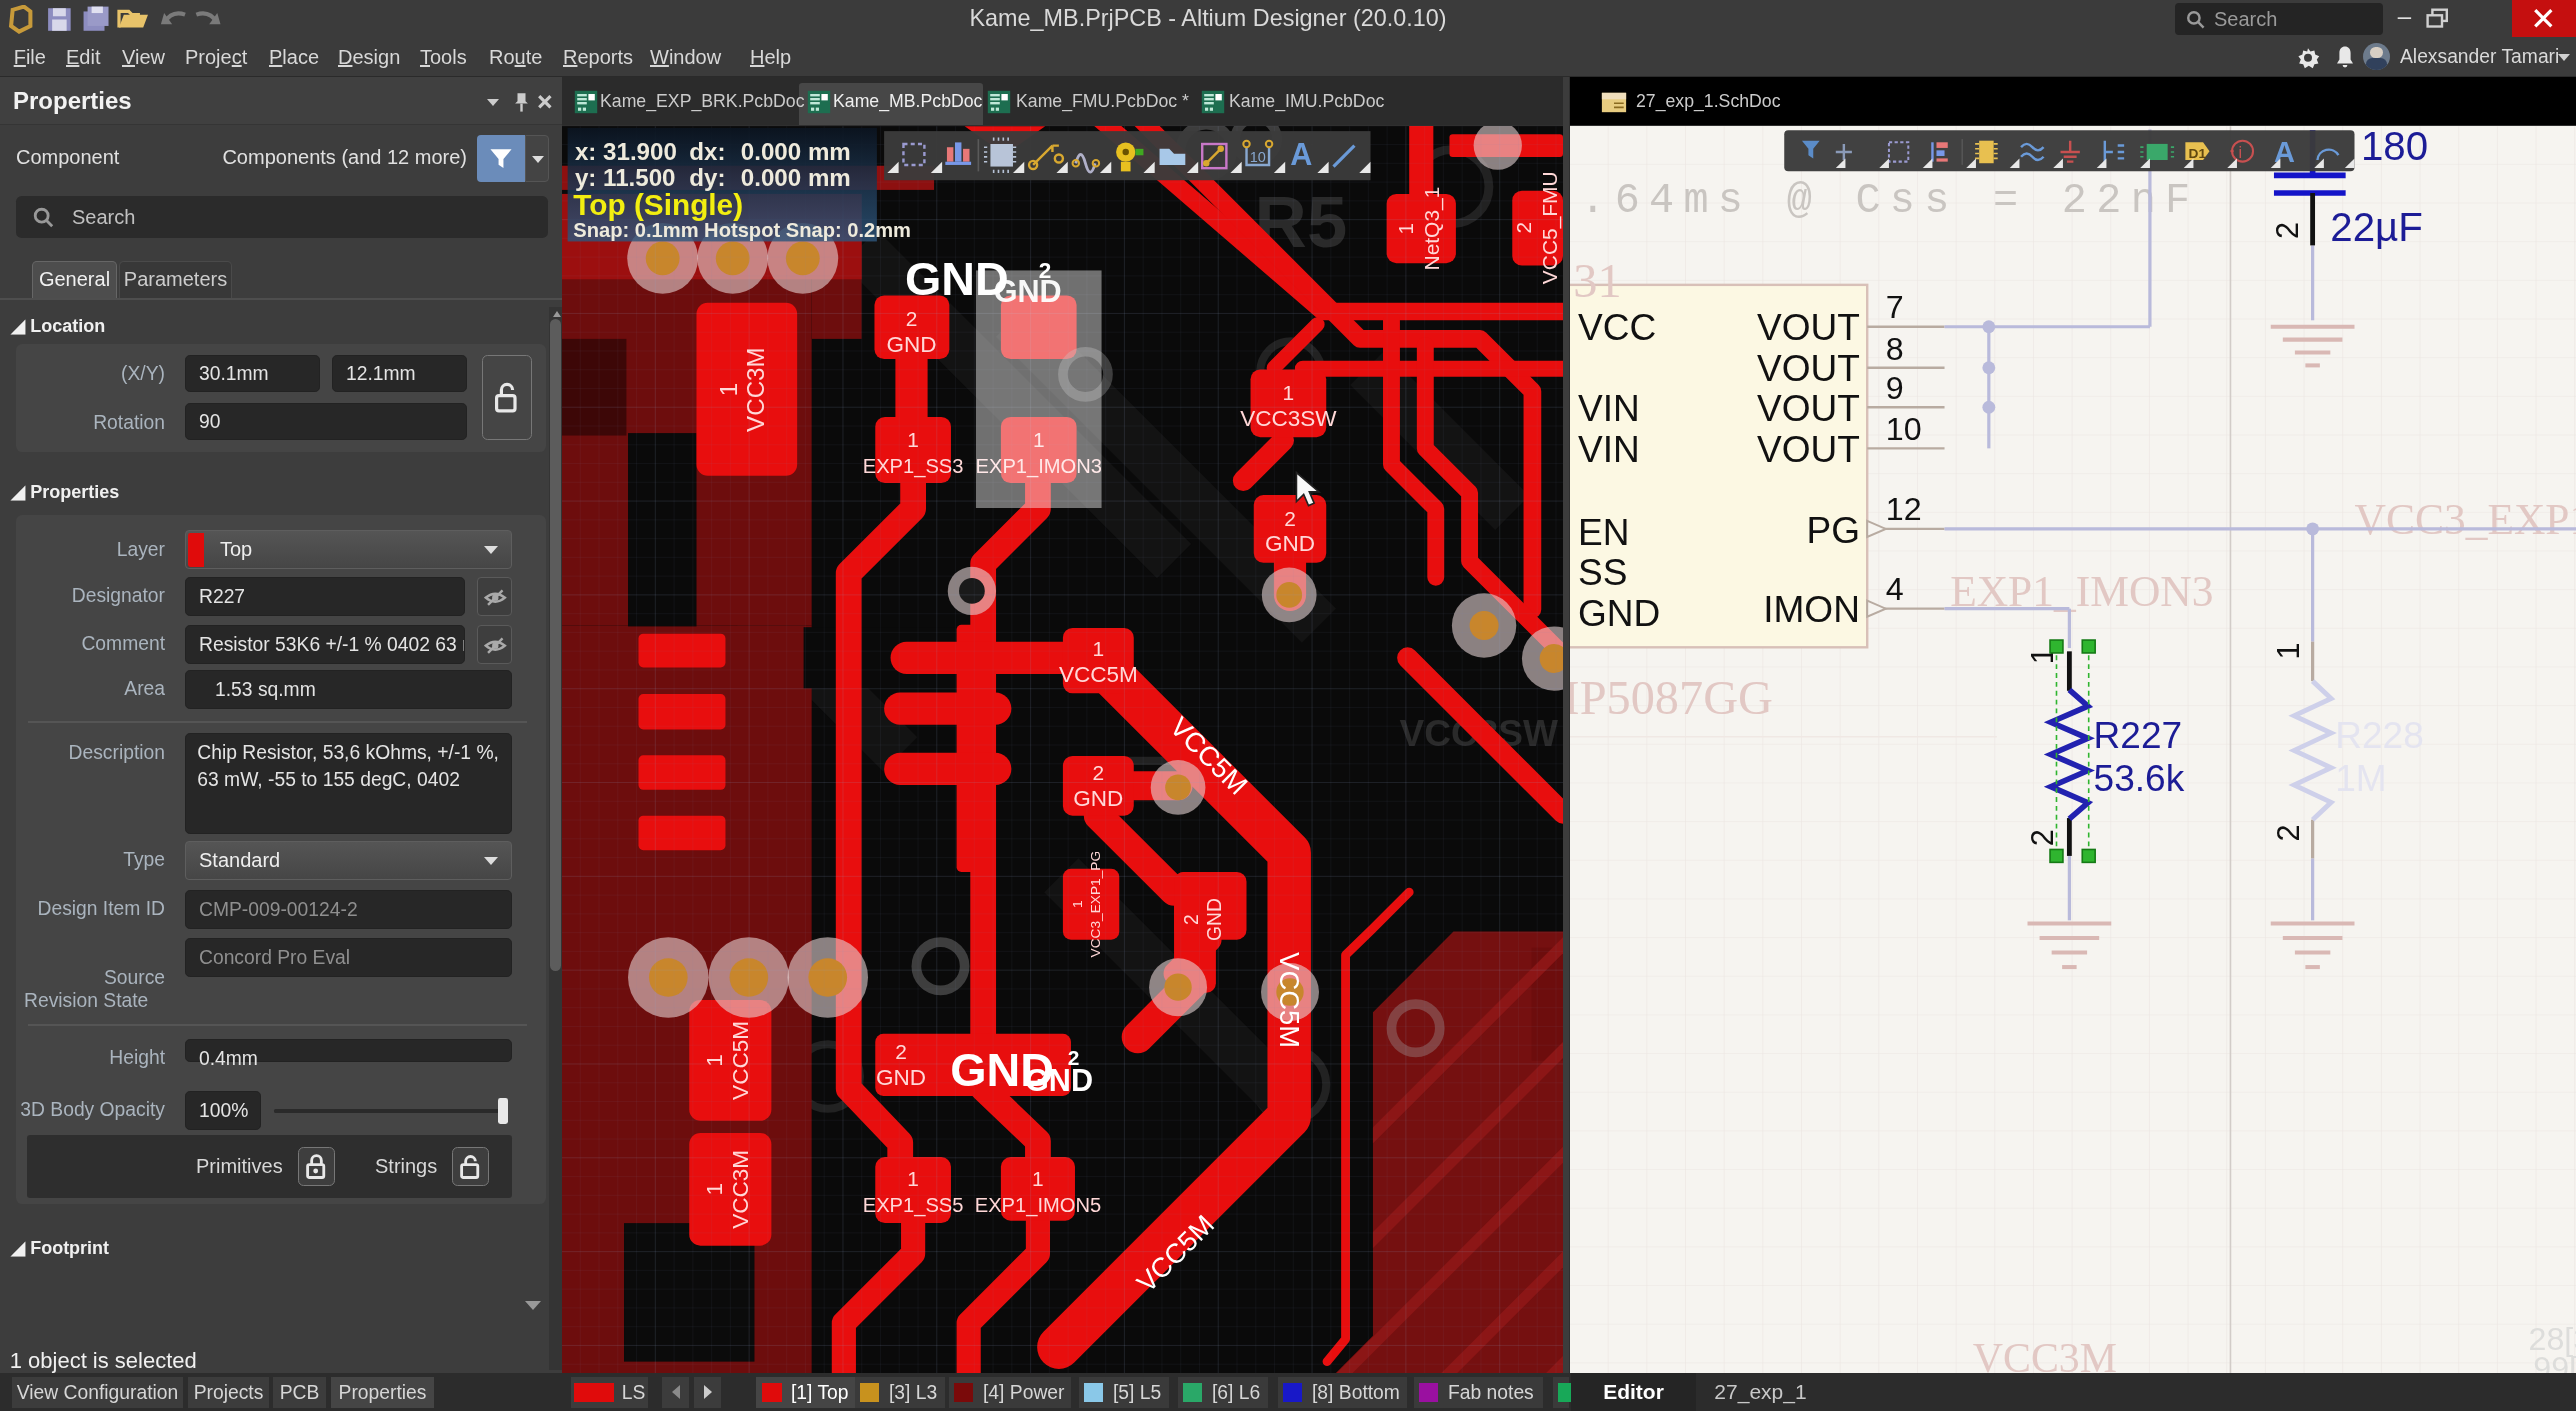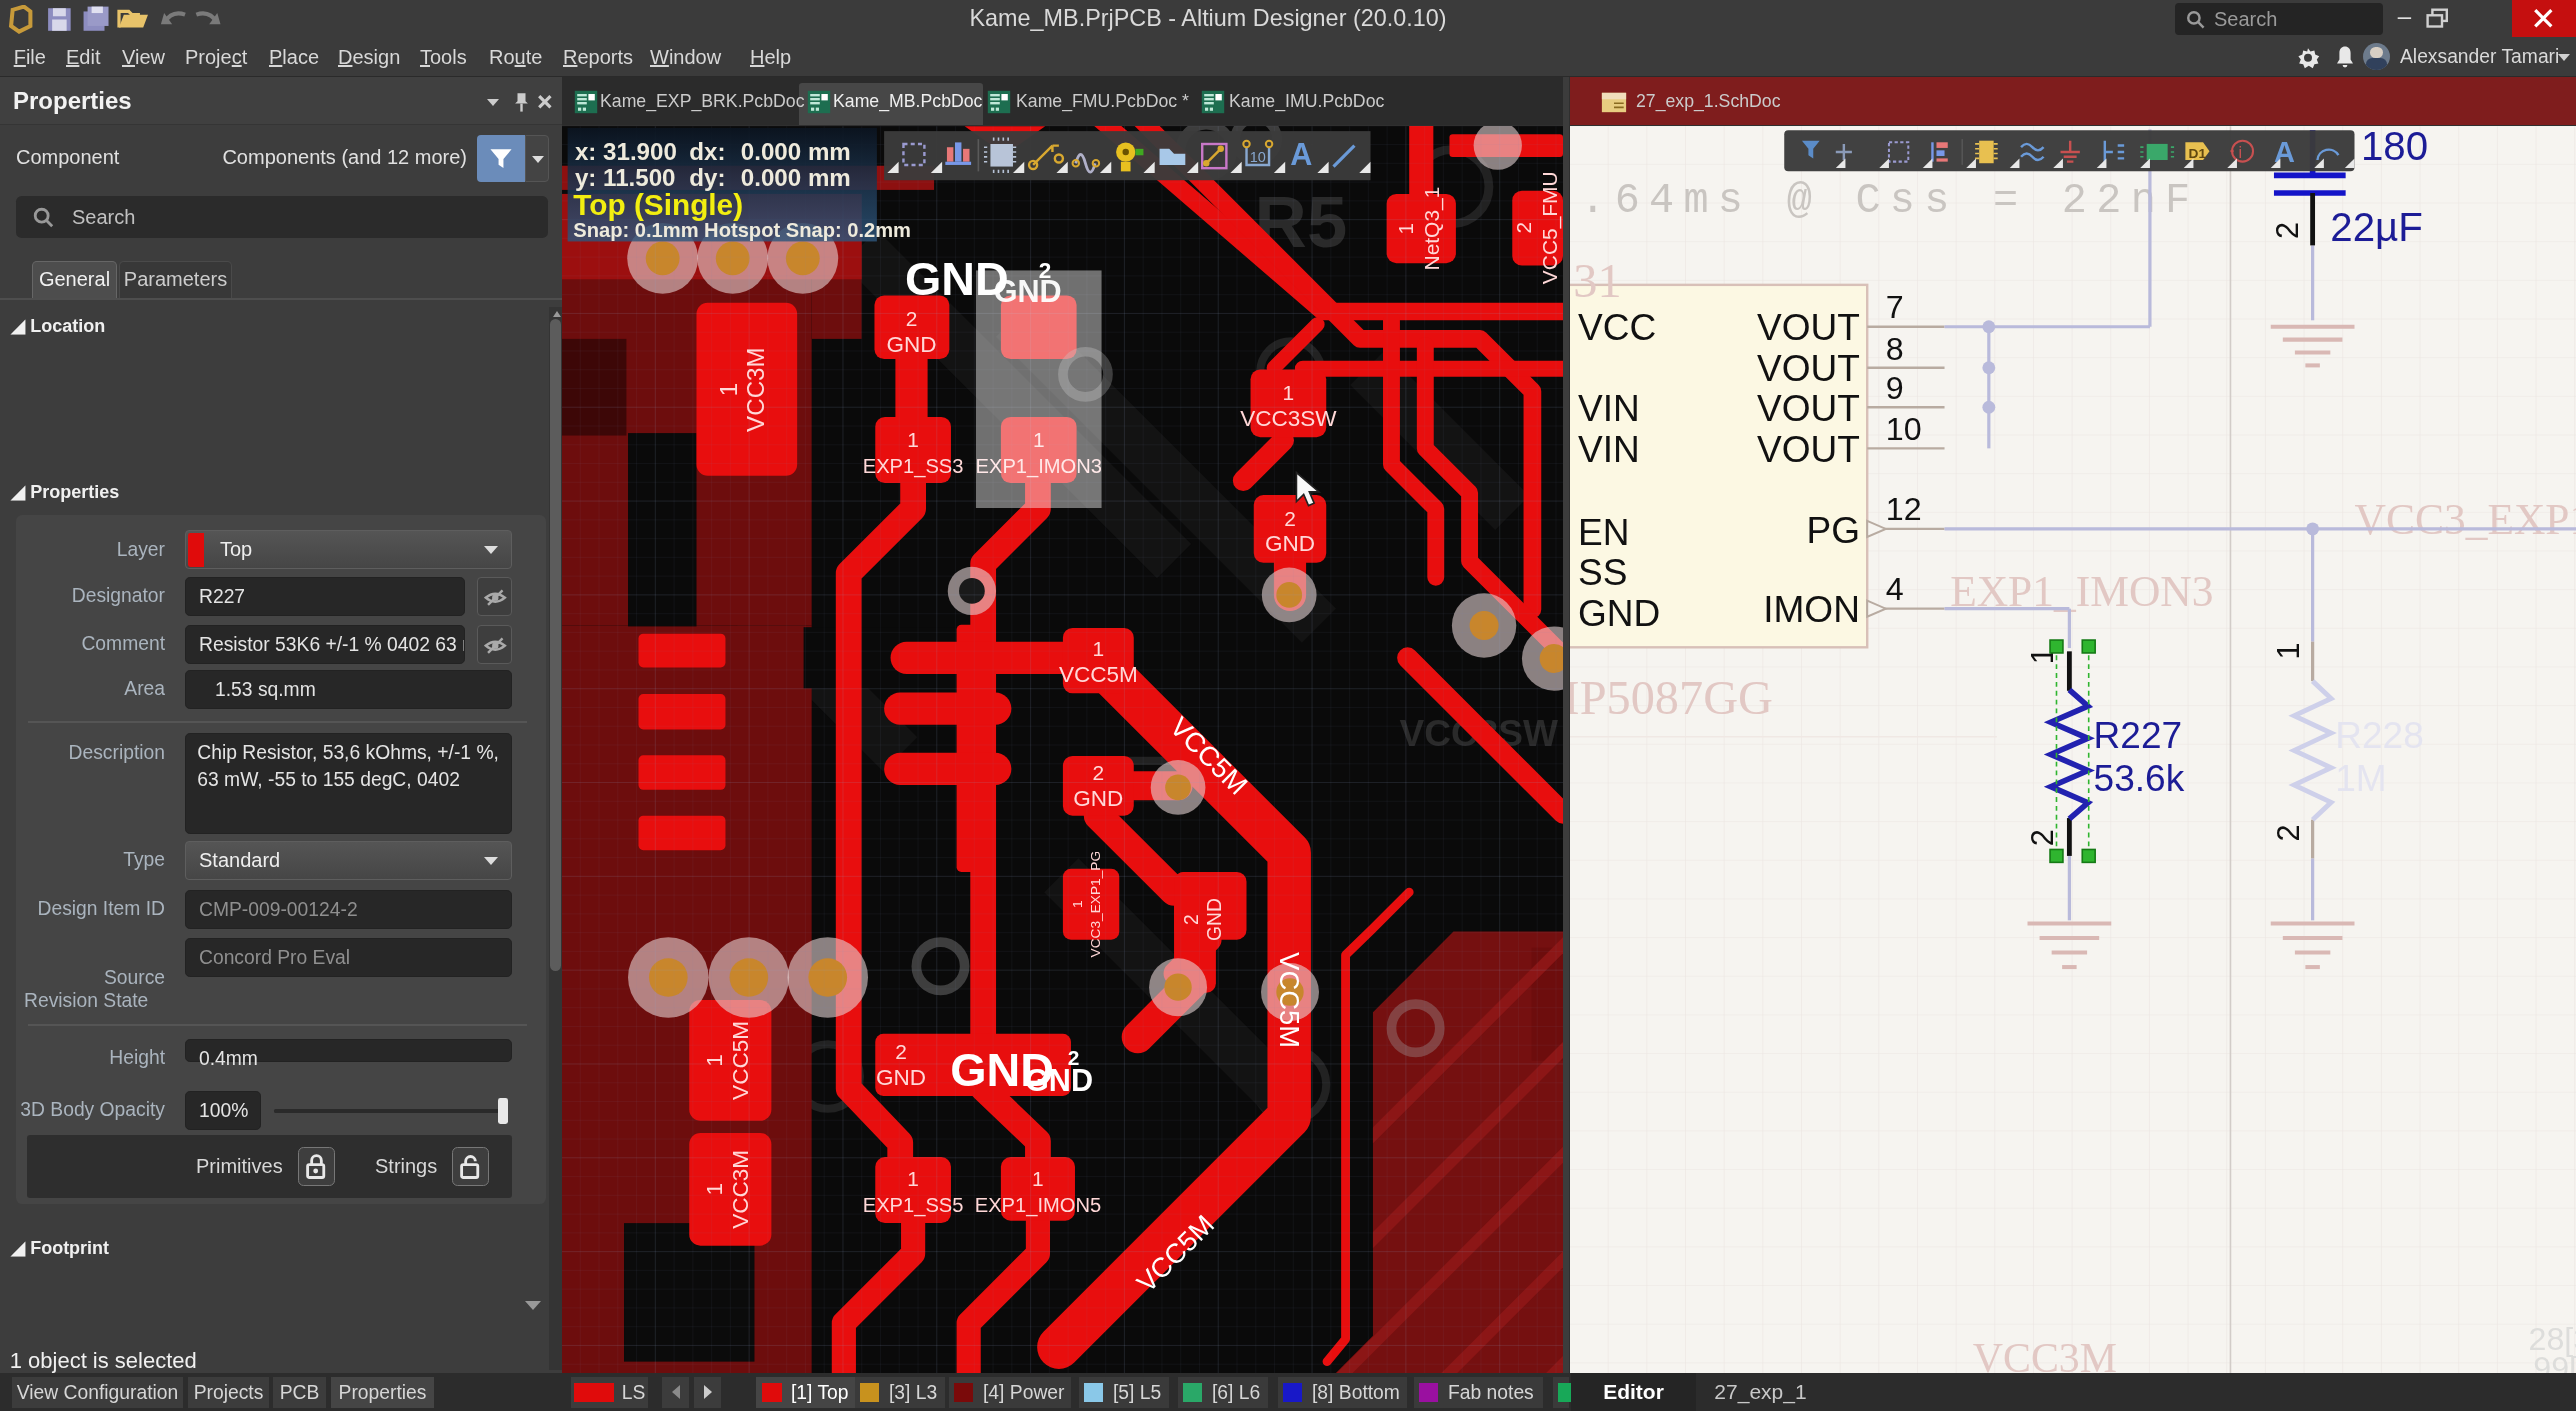--- a/index.html
+++ b/index.html
@@ -4,21 +4,21 @@
 <style>
 * { margin:0; padding:0; box-sizing:border-box; }
 html,body { width:2576px; height:1411px; overflow:hidden; background:#2f2f2f;
   font-family:"Liberation Sans", sans-serif; }
 .abs { position:absolute; }
 #titlebar { left:0; top:0; width:2576px; height:37px; background:#3b3b3b; }
 #menubar { left:0; top:37px; width:2576px; height:40px; background:#3b3b3b; border-bottom:0.8px solid #2a2a2a;}
 .menuitem { position:absolute; top:0; height:40px; line-height:40px; color:#d8d8d8; font-size:20px; }
 #leftpanel { left:0; top:77px; width:562px; height:1334px; background:#3d3d3d; }
 #pcbtabs { left:562px; top:77px; width:1001px; height:48px; background:#2b2b2b; }
-#schtabs { left:1570px; top:77px; width:1006px; height:48px; background:#7f1d1d; }
+#schtabs { left:1570px; top:77px; width:1006px; height:48px; background:#000000; }
 #pcbview { left:562px; top:126px; width:1001px; height:1248px; background:#0a0a0a; overflow:hidden;}
 #schview { left:1570px; top:126px; width:1006px; height:1248px; background:#f4f2ee; overflow:hidden;}
 #divider { left:1563px; top:77px; width:6.4px; height:1296px; background:#3c3c3c; }
 #statusbar { left:0; top:1373px; width:2576px; height:38px; background:#2c2c2c; }
 .chip { position:absolute; top:4px; height:31px; background:#3a3a3a; color:#d6d6d6;
   font-size:19.3px; line-height:31px; text-align:center; }
 .swatch { position:absolute; top:9.7px; width:19.3px; height:19.3px; }
 .field { position:absolute; background:#272727; border-radius:4.8px; color:#e4e4e4;
   font-size:19.3px; border:0.8px solid #222; }
 .lbl { position:absolute; color:#aab4be; font-size:19.3px; text-align:right; }
@@ -118,20 +118,33 @@
         <circle cx="12" cy="12" r="8" fill="none" stroke="#999" stroke-width="3.5"></circle>
         <path d="M18 18 L25 25" stroke="#999" stroke-width="3.5"></path>
       </svg>
     <div class="abs" style="left:56px;top:0;height:42px;line-height:42px;color:#c0c0c0;font-size:20px;">Search</div>
   </div>
   <div class="abs" style="left:32px;top:184px;width:85px;height:37px;background:#4d4d4d;border:0.8px solid #666;border-bottom:none;border-radius:4.8px 4.8px 0 0;color:#f0f0f0;font-size:20px;text-align:center;line-height:35px;">General</div>
   <div class="abs" style="left:119px;top:184px;width:113px;height:37px;background:#383838;border:0.8px solid #4a4a4a;border-bottom:none;border-radius:4.8px 4.8px 0 0;color:#cccccc;font-size:20px;text-align:center;line-height:35px;">Parameters</div>
   <div class="abs" style="left:0px;top:221px;width:562px;height:1.6px;background:#4e4e4e;"></div>
 
   <div class="sechdr" style="left:11.3px;top:238px;">◢ Location</div>
+  <div class="abs" style="left:16px;top:267px;width:530px;height:108px;background:#454545;border-radius:6.4px;">
+    <div class="lbl" style="left:48px;top:19.3px;width:101px;">(X/Y)</div>
+    <div class="field" style="left:169px;top:10.5px;width:135px;height:37px;line-height:35px;padding-left:13px;">30.1mm</div>
+    <div class="field" style="left:316px;top:10.5px;width:135px;height:37px;line-height:35px;padding-left:13px;">12.1mm</div>
+    <div class="lbl" style="left:48px;top:68px;width:101px;">Rotation</div>
+    <div class="field" style="left:169px;top:59px;width:282px;height:37px;line-height:35px;padding-left:13px;">90</div>
+    <div class="abs" style="left:466px;top:10.5px;width:50px;height:85px;border:1.6px solid #777;border-radius:5.6px;">
+      <svg class="abs" style="left:11.3px;top:26px" width="26" height="32" viewBox="0 0 32 40">
+          <rect x="3" y="17" width="23" height="19" rx="3" fill="none" stroke="#e8e8e8" stroke-width="4"></rect>
+          <path d="M9 17 L9 10 a7 7 0 0 1 14 0" fill="none" stroke="#e8e8e8" stroke-width="4"></path>
+        </svg>
+    </div>
+  </div>
 
   <div class="sechdr" style="left:11.3px;top:404px;">◢ Properties</div>
   <div class="abs" style="left:16px;top:438px;width:530px;height:689px;background:#454545;border-radius:6.4px;"></div>
   <div class="lbl" style="left:24px;top:462px;width:141px;">Layer</div>
   <div class="abs" style="left:185px;top:453px;width:327px;height:39px;background:linear-gradient(#555,#464646);border:0.8px solid #5e5e5e;border-radius:4px;">
     <div class="abs" style="left:1.6px;top:1.6px;width:16px;height:34px;background:#e00b0b;border-radius:2.4px 0 0 2.4px;"></div>
     <div class="abs" style="left:34px;top:0;height:37px;line-height:37px;color:#eee;font-size:20px;">Top</div>
     <div class="abs" style="left:298px;top:15.3px;width:0;height:0;border-left:7.2px solid transparent;border-right:7.2px solid transparent;border-top:8px solid #ddd;"></div>
   </div>
   <div class="lbl" style="left:24px;top:508px;width:141px;">Designator</div>

